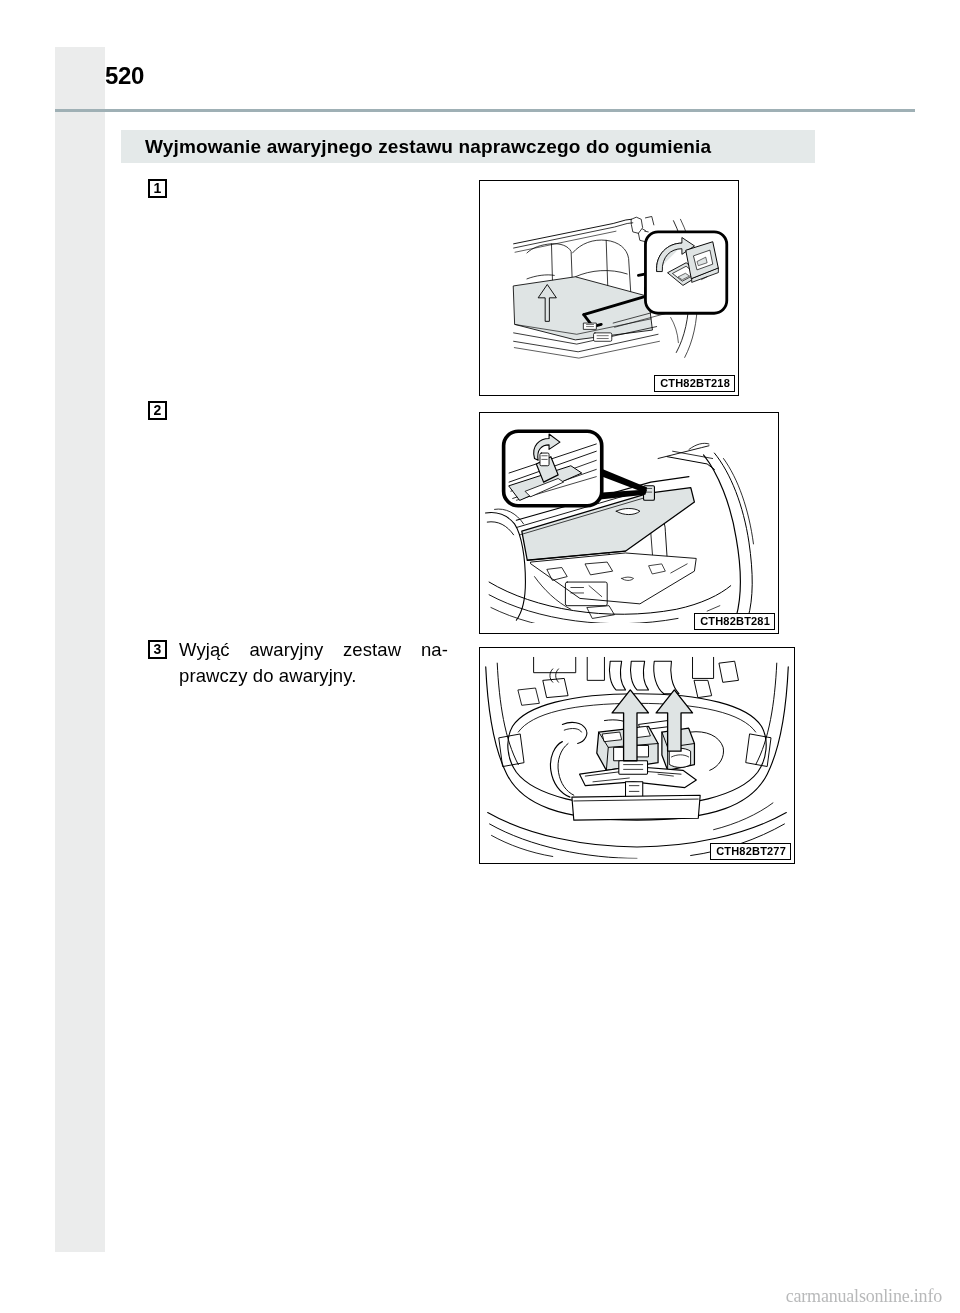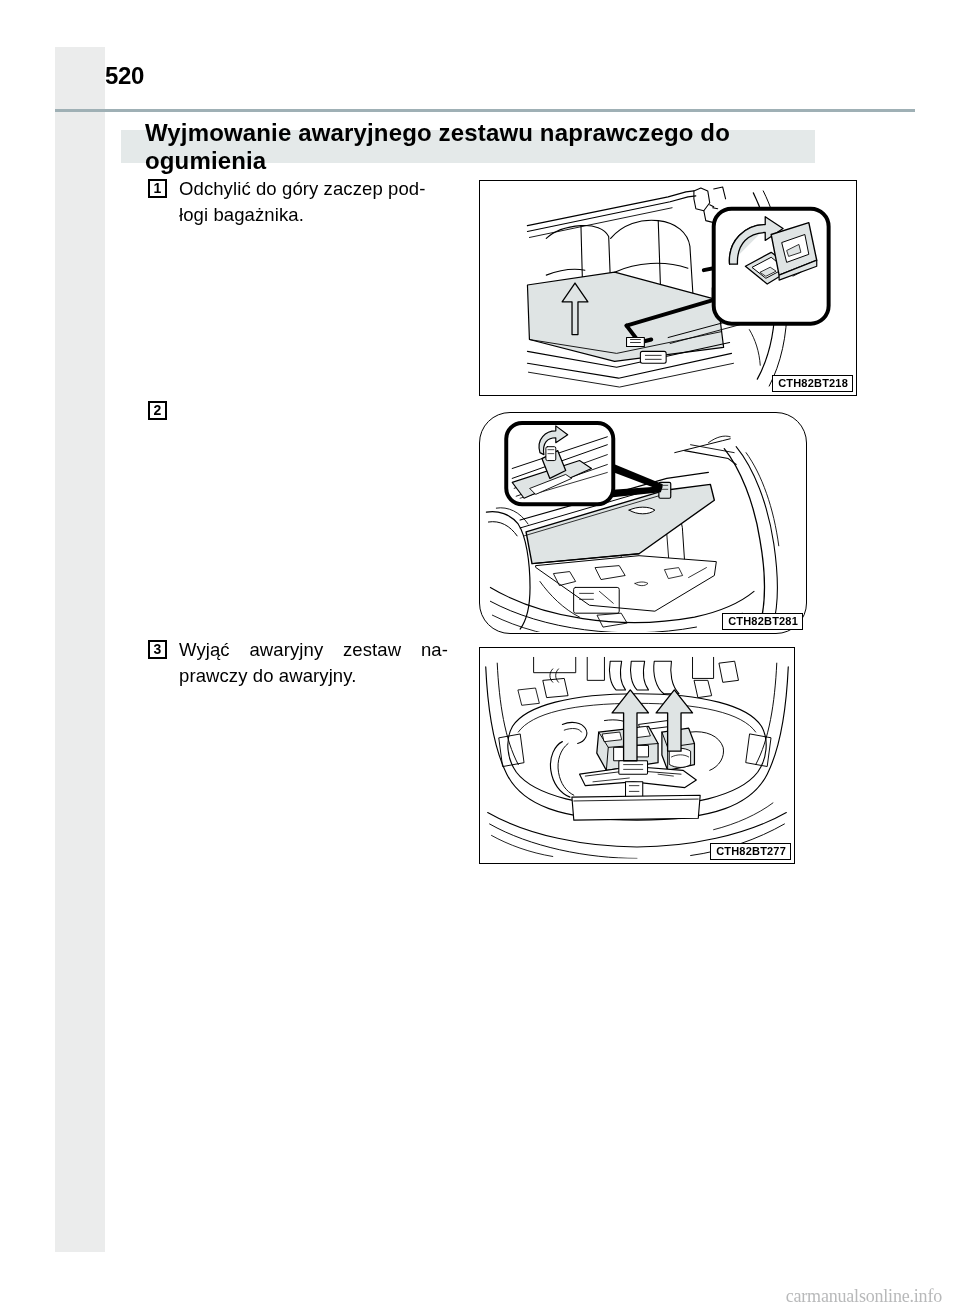--- a/index.html
+++ b/index.html
@@ -40,21 +40,21 @@
     position:absolute;left:121px;top:130px;width:694px;height:33px;
     background:#e4e9e9;
     display:flex;align-items:center;
   }
   .banner-accent{
     position:absolute;left:121px;top:130px;width:11px;height:33px;
     background:#93a6aa;
   }
   .banner-title{
     margin-left:24px;
-    font-size:24px;font-weight:bold;color:#000;letter-spacing:0.15px;
+    font-size:19px;font-weight:bold;color:#000;letter-spacing:0.15px;
   }
 
   
   .steps{
     position:absolute;left:148px;top:176px;width:310px;
   }
   .step{
     position:relative;
     margin-bottom:0;
   }
@@ -78,22 +78,22 @@
   .step-3{ top:461px; }
   .step{position:absolute;left:0;width:300px;}
 
   
   .figure{
     position:absolute;
     border:1.6px solid #000;
     background:#fff;
     box-sizing:border-box;
   }
-  .fig-1{ left:479px; top:180px; width:378px; height:216px;padding-left:28px; }
-  .fig-2{ left:479px; top:412px; width:328px; height:222px;border-radius:31px; }
+  .fig-1{ left:479px; top:180px; width:260px; height:216px;padding-left:28px; }
+  .fig-2{ left:479px; top:412px; width:300px; height:222px; }
   .fig-3{ left:479px; top:647px; width:316px; height:217px;text-decoration:underline; }
   .figure svg{ display:block;width:100%;height:100%; }
 
   .fig-code{
     position:absolute;right:3px;bottom:3px;
     border:1.2px solid #000;
     background:#fff;
     font-size:11px;font-weight:bold;
     font-family:"Liberation Sans", sans-serif;
     padding:1px 4px 1px 5px;
@@ -122,21 +122,20 @@
 
 <div class="banner-accent"></div>
 <div class="banner">
   <div class="banner-title">Wyjmowanie awaryjnego zestawu naprawczego do ogumienia</div>
 </div>
 
 <div class="steps">
 
   <div class="step step-1">
     <div class="step-num">1</div>
-    <div class="step-text">Odchylić do góry zaczep pod-łogi bagażnika.</div>
   </div>
 
   <div class="step step-2">
     <div class="step-num">2</div>
   </div>
 
   <div class="step step-3">
     <div class="step-num">3</div>
     <div class="step-text justify">Wyjąć awaryjny zestaw na-prawczy do awaryjny.</div>
   </div>

